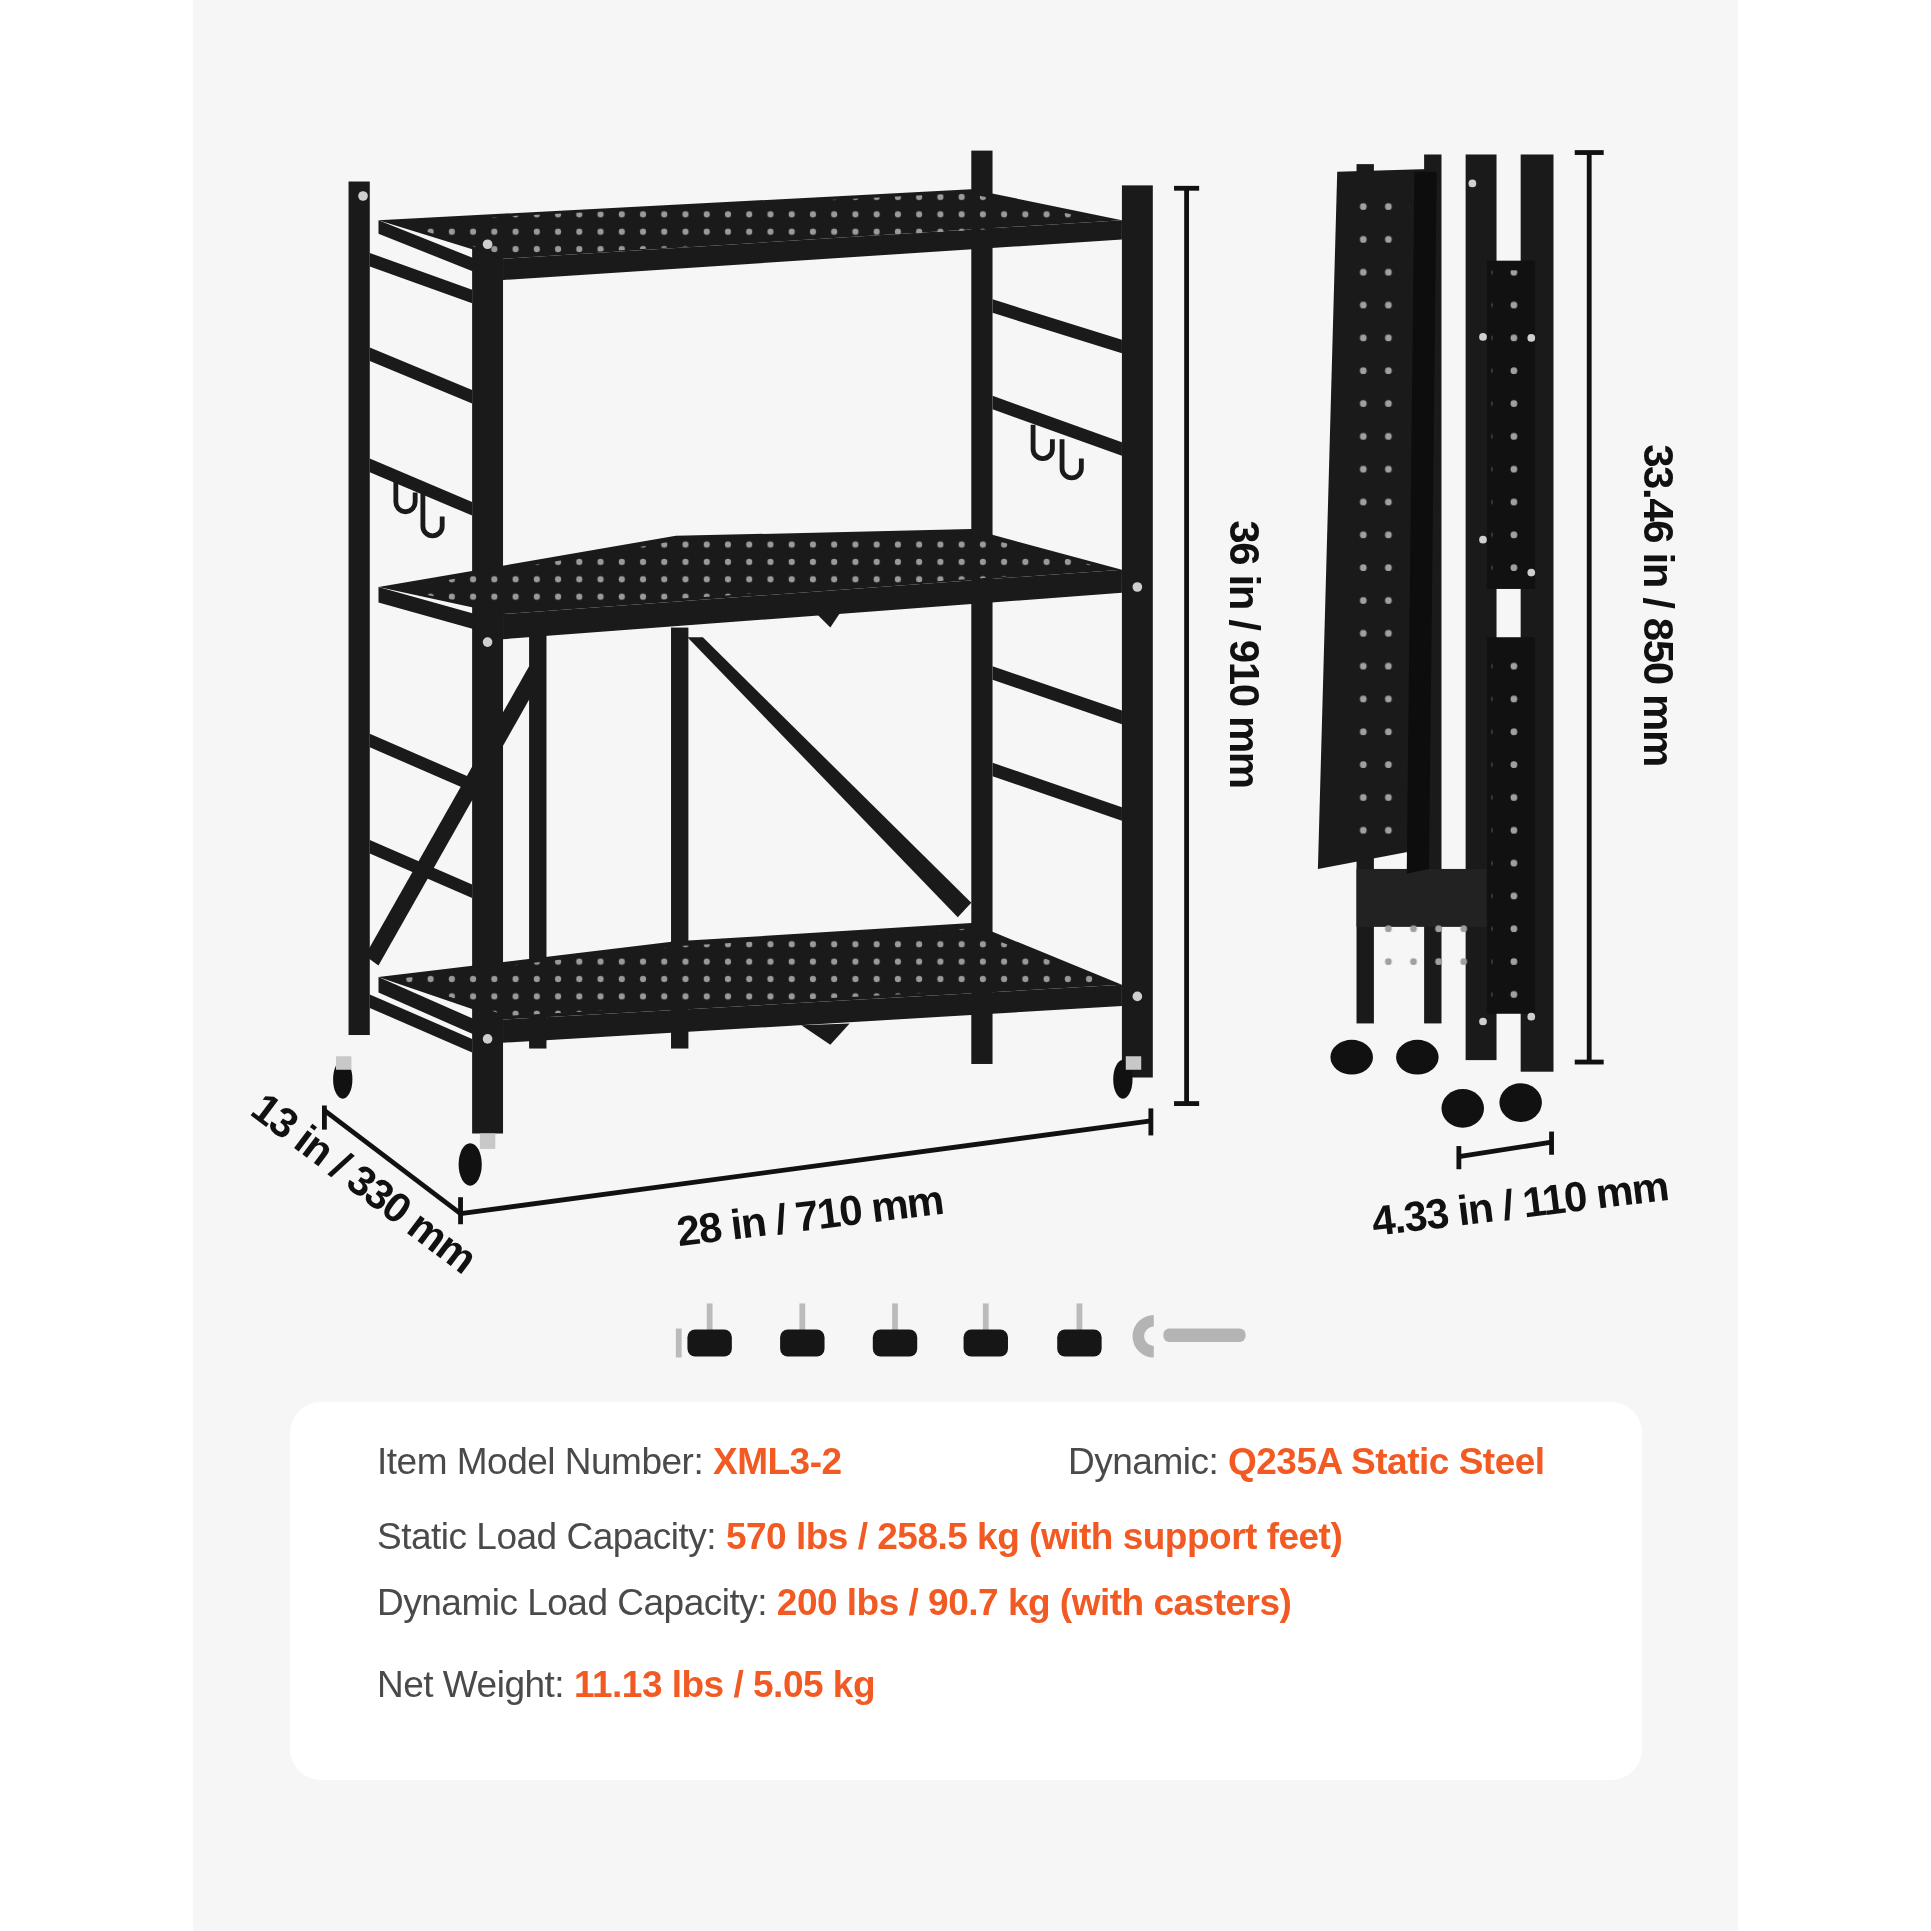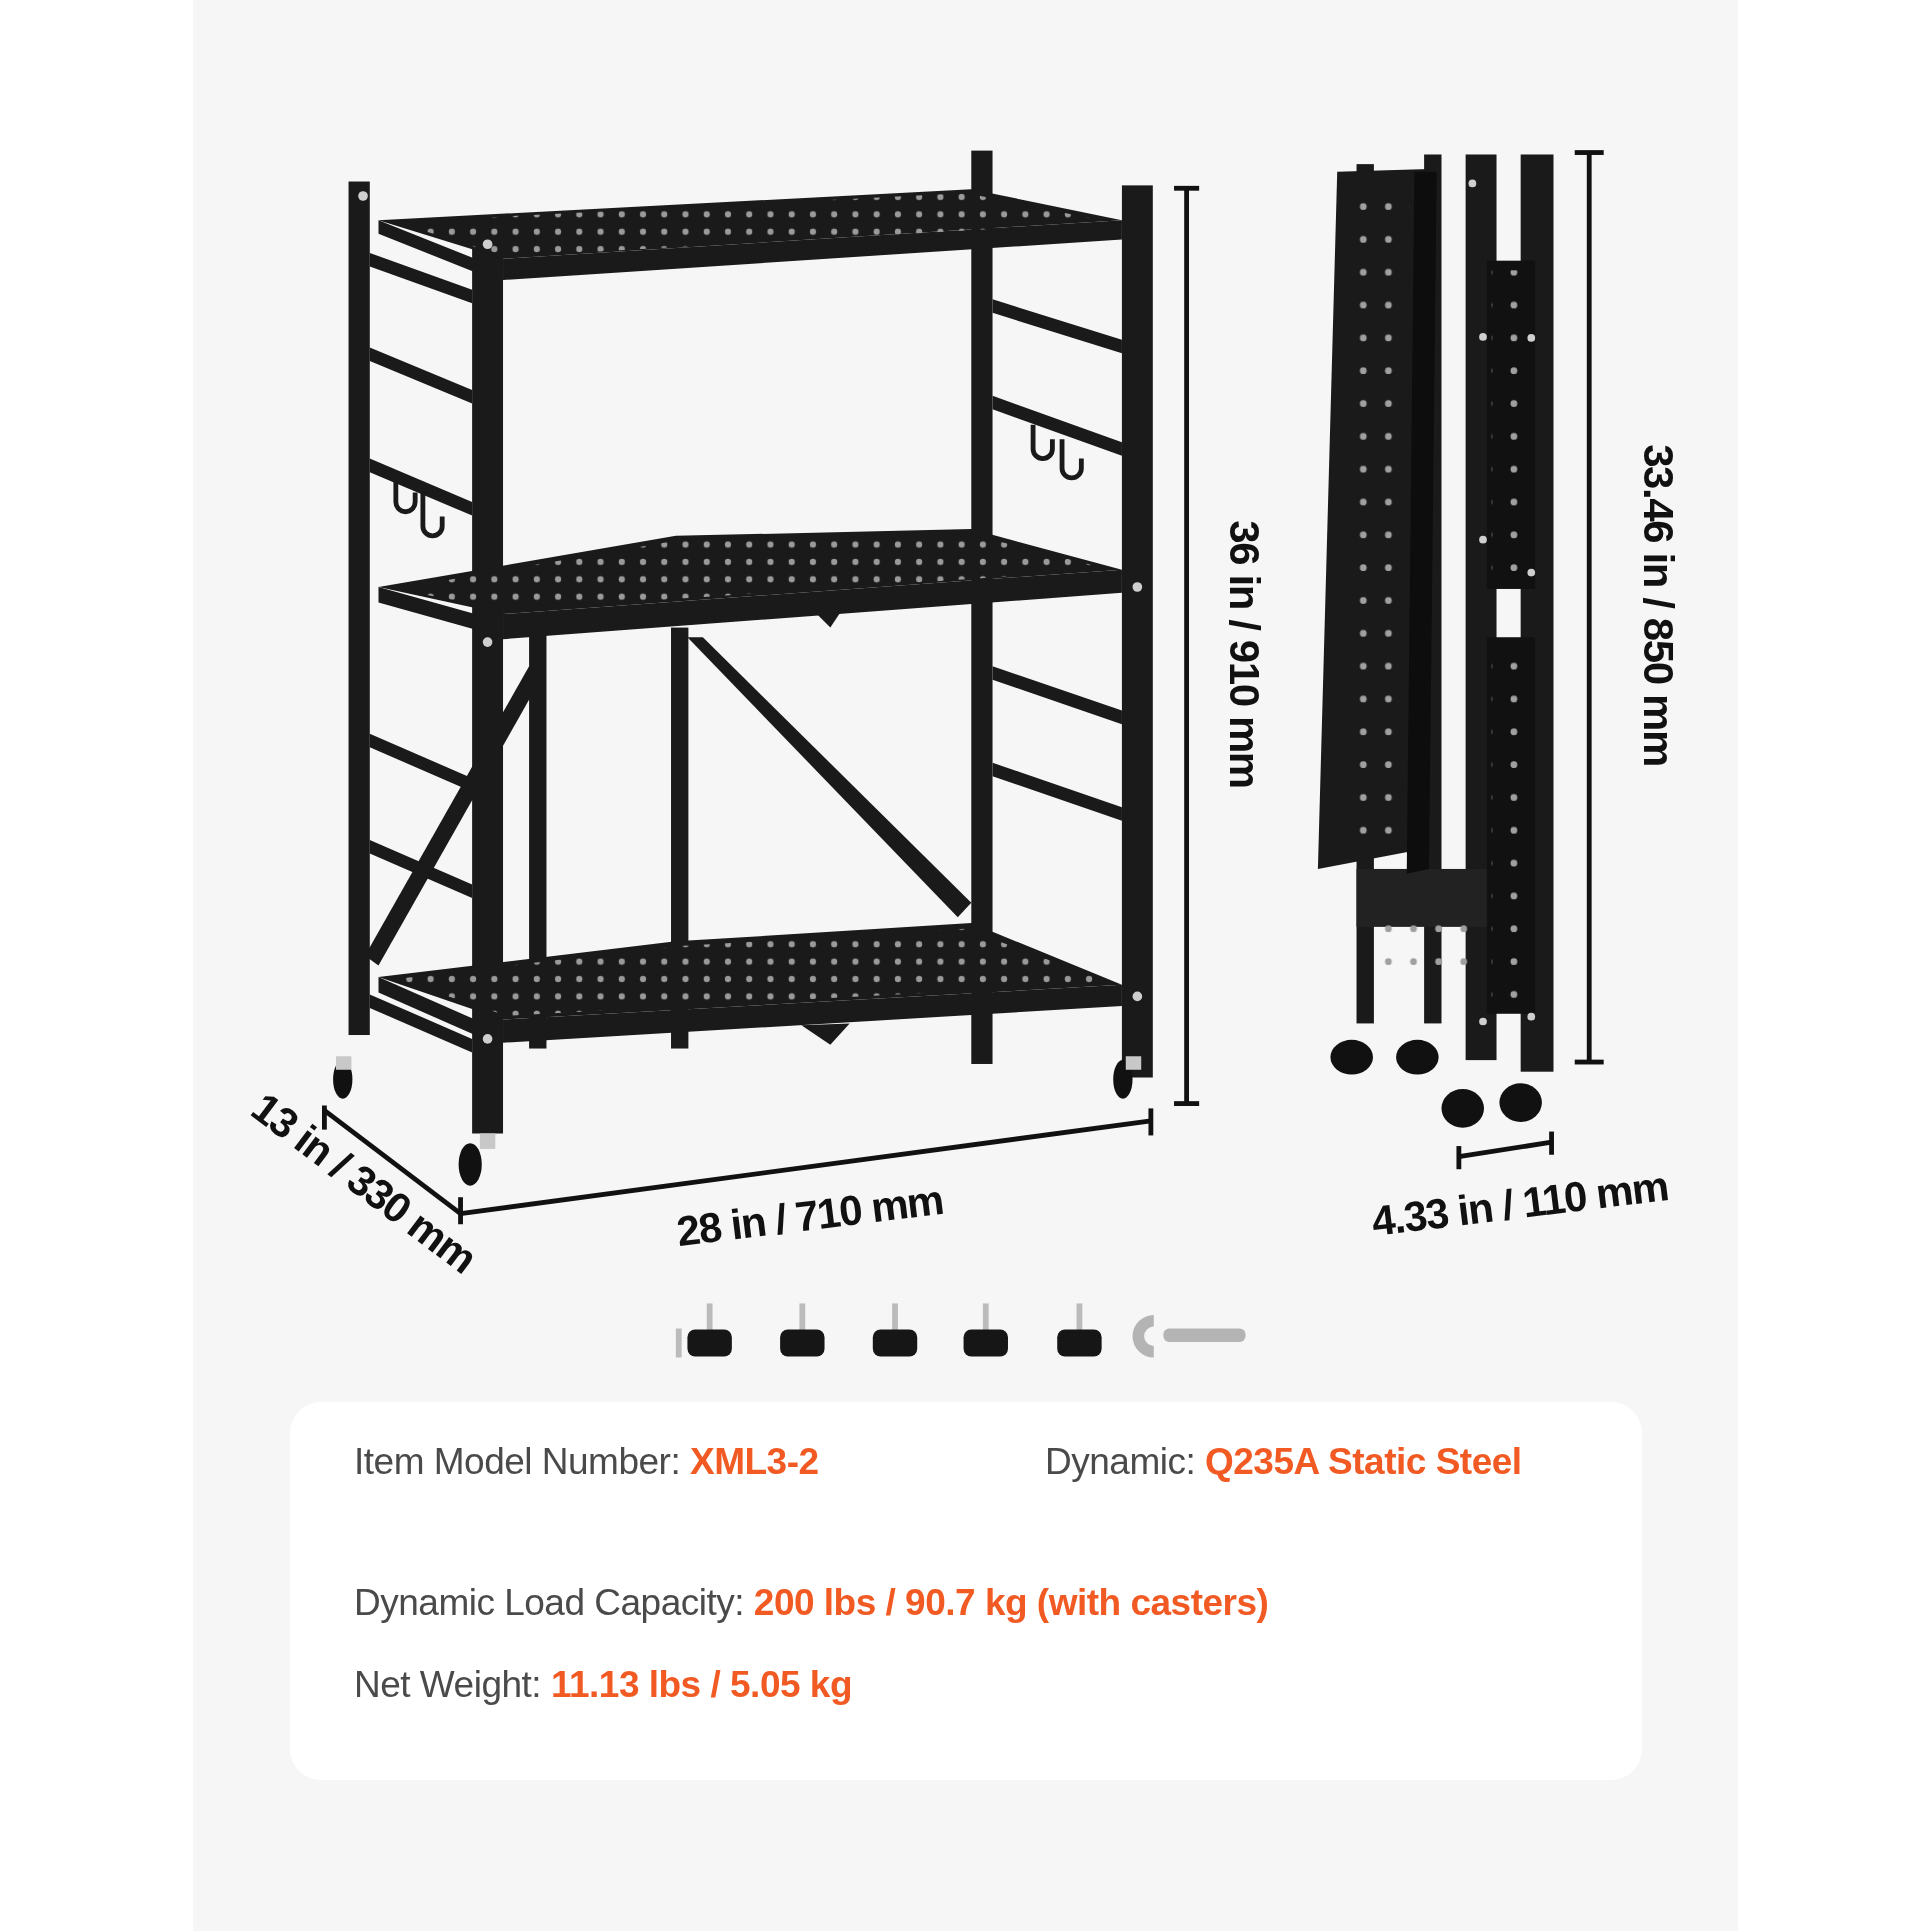--- a/index.html
+++ b/index.html
@@ -1,21 +1,21 @@
 <!DOCTYPE html>
 <html><head>
 <meta charset="utf-8">
 <style>
   html, body { margin:0; padding:0; }
   body { width:1931px; height:1931px; background:#ffffff; position:relative; overflow:hidden; font-family:"Liberation Sans", sans-serif; }
   .panel { position:absolute; left:193px; top:0; width:1545px; height:1931px; background:#f6f6f6; }
   .art { position:absolute; left:0; top:0; width:1931px; height:1931px; }
   .dim-label { position:absolute; font-family:"Liberation Sans", sans-serif; font-weight:700; font-size:42px; color:#111; white-space:nowrap; letter-spacing:-1.4px; transform-origin:center center; }
   .card { position:absolute; left:290px; top:1402px; width:1352px; height:378px; background:#ffffff; border-radius:31px; }
-  .spec { position:absolute; font-size:37px; color:#4a4a4a; white-space:nowrap; letter-spacing:-0.5px; }
+  .spec { position:absolute; font-size:37px; color:#4a4a4a; white-space:nowrap; letter-spacing:-0.5px;margin-left:23px; }
   .spec .val { color:#f25a23; font-weight:700; }
 </style>
 </head>
 <body>
 
 <div class="panel"></div>
 
 <svg class="art" viewBox="0 0 2000 2000" xmlns="http://www.w3.org/2000/svg">
   <defs>
     <pattern id="holes" width="22" height="18" patternUnits="userSpaceOnUse">
@@ -191,20 +191,24 @@
 
 <div class="card">
   <div class="spec" style="left:64px; top:39px;">
     <span>Item Model Number:</span>
     <span class="val">XML3-2</span>
   </div>
   <div class="spec" style="left:755px; top:39px;">
     <span>Dynamic:</span>
     <span class="val">Q235A Static Steel</span>
   </div>
+  <div class="spec" style="left:64px; top:114px;">
+    <span>Static Load Capacity:</span>
+    <span class="val">570 lbs / 258.5 kg (with support feet)</span>
+  </div>
   <div class="spec" style="left:64px; top:180px;">
     <span>Dynamic Load Capacity:</span>
     <span class="val">200 lbs / 90.7 kg (with casters)</span>
   </div>
   <div class="spec" style="left:64px; top:262px;">
     <span>Net Weight:</span>
     <span class="val">11.13 lbs / 5.05 kg</span>
   </div>
 </div>
 

